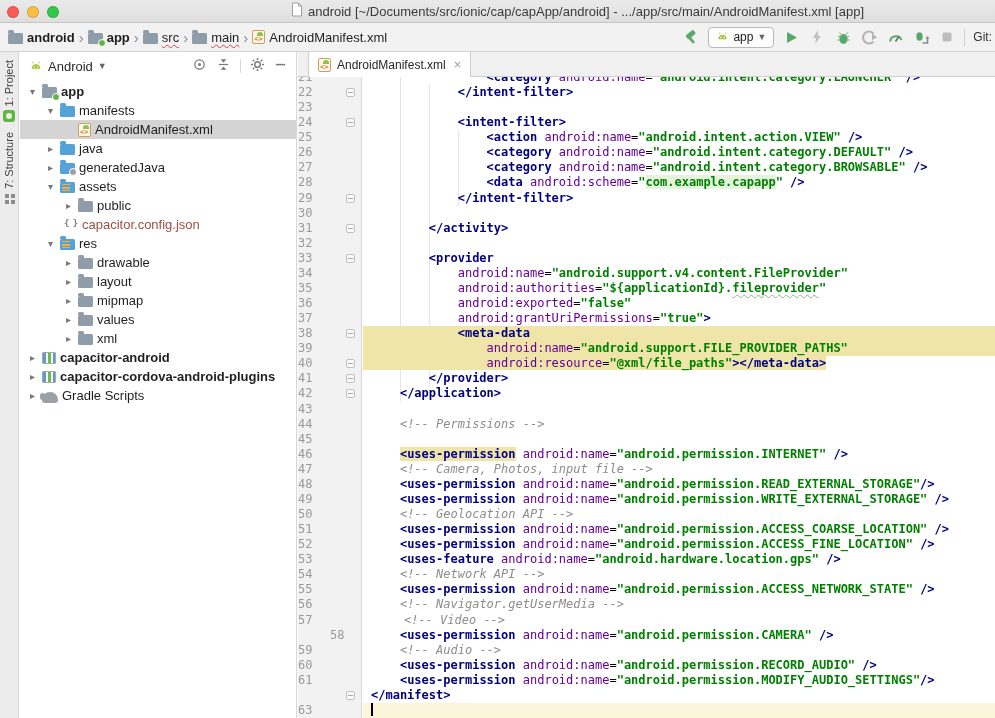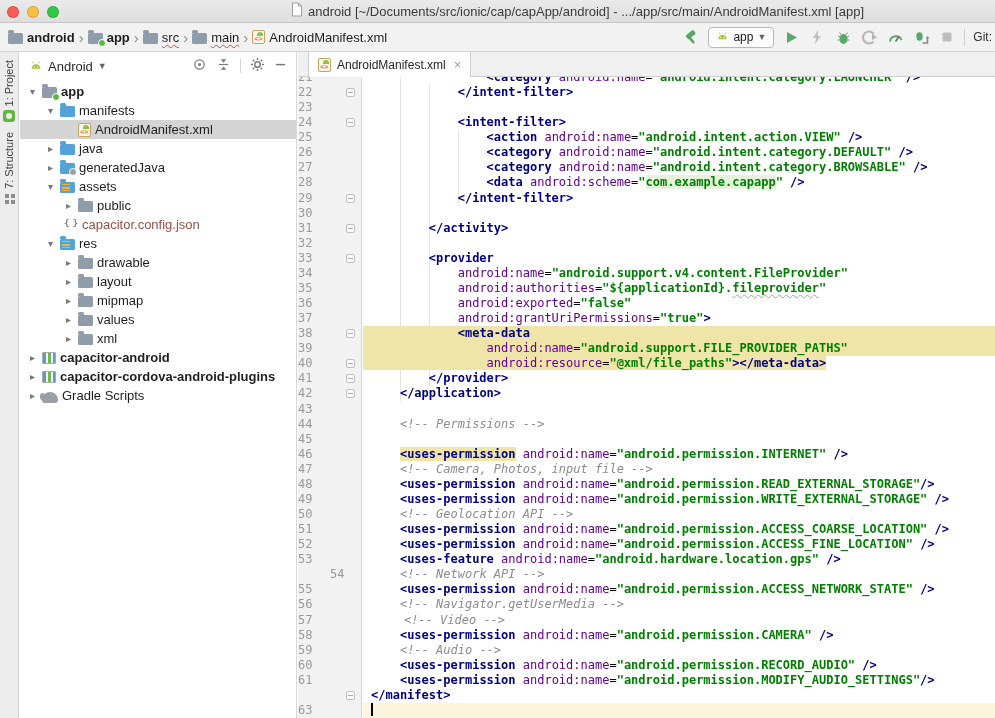--- a/index.html
+++ b/index.html
@@ -406,25 +406,25 @@
             <span class="lnum" style="top: 340px;">44</span>
             <span class="lnum" style="top: 355px;">45</span>
             <span class="lnum" style="top: 370px;">46</span>
             <span class="lnum" style="top: 385px;">47</span>
             <span class="lnum" style="top: 400px;">48</span>
             <span class="lnum" style="top: 415px;">49</span>
             <span class="lnum" style="top: 430px;">50</span>
             <span class="lnum" style="top: 445px;">51</span>
             <span class="lnum" style="top: 460px;">52</span>
             <span class="lnum" style="top: 475px;">53</span>
-            <span class="lnum" style="top: 490px; padding-left: 32px;">54</span>
+            <span class="lnum" style="top: 490px;">54</span>
             <span class="lnum" style="top: 505px;">55</span>
             <span class="lnum" style="top: 520px;">56</span>
             <span class="lnum" style="top: 536px;">57</span>
-            <span class="lnum" style="top: 551px;">58</span>
+            <span class="lnum" style="top: 551px; padding-left: 32px;">58</span>
             <span class="lnum" style="top: 566px;">59</span>
             <span class="lnum" style="top: 581px;">60</span>
             <span class="lnum" style="top: 596px;">61</span>
             <span class="lnum" style="top: 611px; margin-top: 40px;">62</span>
             <span class="fold" style="top: 614px;"></span>
             <span class="lnum" style="top: 626px;">63</span>
           </div>
         <div class="guide" style="left:102px; top:0; height:324px"></div>
         <div class="guide" style="left:131px; top:8px; height:301px"></div>
         <div class="guide" style="left:160px; top:53px; height:76px"></div>

